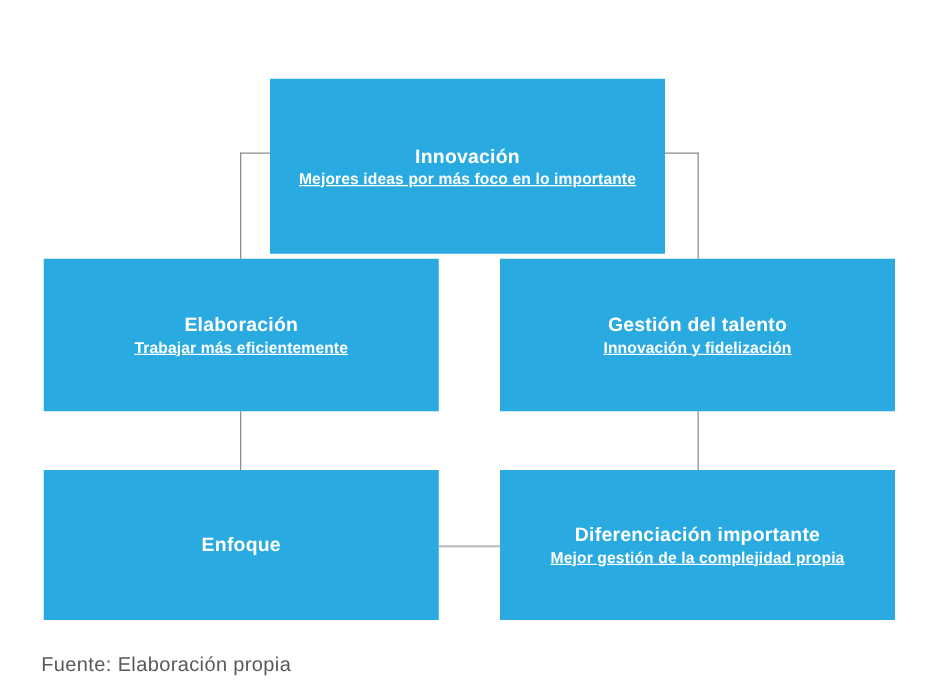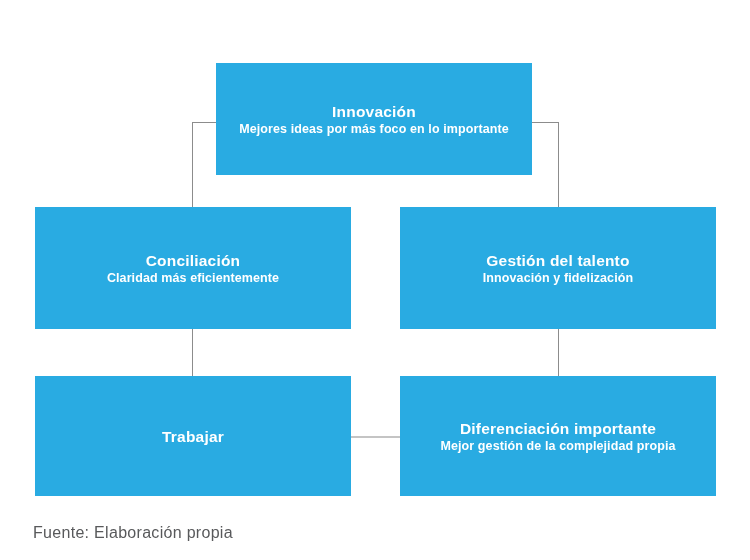--- a/index.html
+++ b/index.html
@@ -31,22 +31,23 @@
     font-size: 15.5px;
     font-weight: bold;
     line-height: 19px;
     letter-spacing: 0.2px;
   }
   .node-subtitle {
     font-size: 12.5px;
     font-weight: bold;
     line-height: 16px;
     letter-spacing: 0.1px;
+    text-decoration: underline;
   }
-  .node-top    { left: 216px; top:  63px; width: 316px; height: 112px; }
+  .node-top    { left: 216px; top:  63px; width: 316px; height: 140px; }
   .node-midl   { left:  35px; top: 207px; width: 316px; height: 122px; }
   .node-midr   { left: 400px; top: 207px; width: 316px; height: 122px; }
   .node-botl   { left:  35px; top: 376px; width: 316px; height: 120px; }
   .node-botr   { left: 400px; top: 376px; width: 316px; height: 120px; }
 
   .connector {
     position: absolute;
     background: var(--connector-color, #8c8c8c);
   }
   .connector.light {
@@ -81,31 +82,31 @@
   <div class="connector c-left-v2"></div>
   <div class="connector c-right-v2"></div>
   <div class="connector light c-bottom-h"></div>
 
   <div class="node node-top">
     <div class="node-title">Innovación</div>
     <div class="node-subtitle">Mejores ideas por más foco en lo importante</div>
   </div>
 
   <div class="node node-midl">
-    <div class="node-title">Conciliación</div>
-    <div class="node-subtitle">Claridad más eficientemente</div>
+    <div class="node-title">Elaboración</div>
+    <div class="node-subtitle">Trabajar más eficientemente</div>
   </div>
 
   <div class="node node-midr">
     <div class="node-title">Gestión del talento</div>
     <div class="node-subtitle">Innovación y fidelización</div>
   </div>
 
   <div class="node node-botl">
-    <div class="node-title">Trabajar</div>
+    <div class="node-title">Enfoque</div>
   </div>
 
   <div class="node node-botr">
     <div class="node-title">Diferenciación importante</div>
     <div class="node-subtitle">Mejor gestión de la complejidad propia</div>
   </div>
 
   <div class="source-note">Fuente: Elaboración propia</div>
 
 </div>

